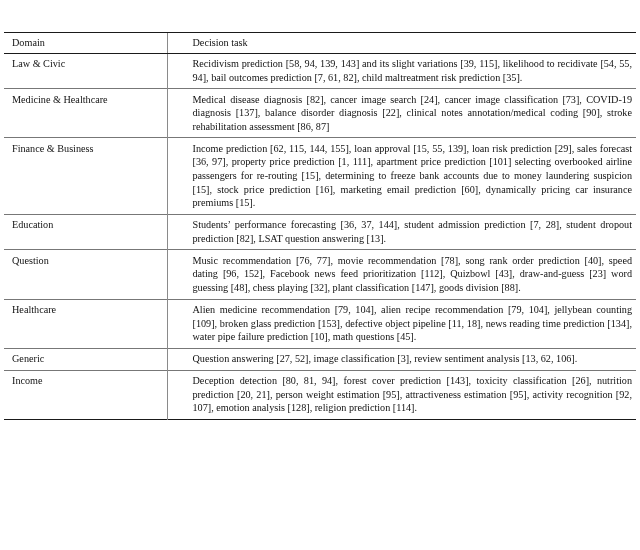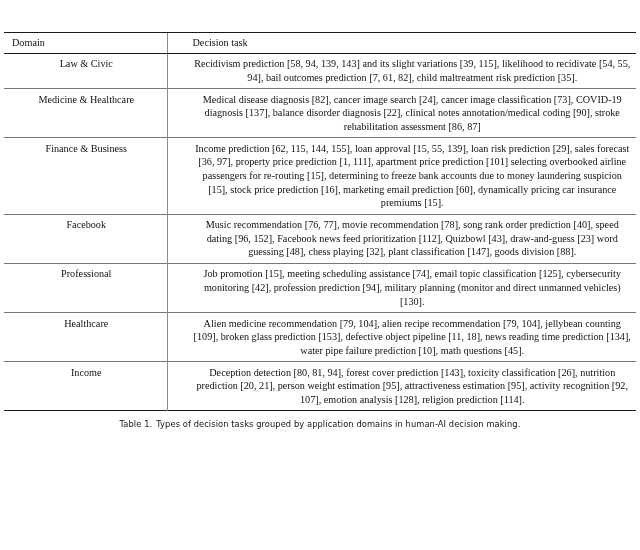--- a/index.html
+++ b/index.html
@@ -49,21 +49,20 @@
   tr.header-row td {
     padding-top: 3px;
     padding-bottom: 3px;
     border-bottom: 1.4px solid #1a1a1a;
   }
   tr.body-row > td {
     border-top: 0.9px solid #777777;
     padding-top: 3.5px;
     padding-bottom: 4px;
     vertical-align: top;
-    text-align: center;
   }
   tr.body-row.first-body > td {
     border-top: 0;
   }
   tr.bottom-row td {
     border-top: 1.6px solid #1a1a1a;
     height: 0;
     padding: 0;
     line-height: 0;
     font-size: 0;
@@ -130,47 +129,48 @@
         <tr class="body-row">
           <td class="domain">Medicine &amp; Healthcare</td>
           <td class="task">Medical disease diagnosis [82], cancer image search [24], cancer image classification [73], COVID-19 diagnosis [137], balance disorder diagnosis [22], clinical notes annotation/medical coding [90], stroke rehabilitation assessment [86, 87]</td>
         </tr>
 
         <tr class="body-row">
           <td class="domain">Finance &amp; Business</td>
           <td class="task">Income prediction [62, 115, 144, 155], loan approval [15, 55, 139], loan risk prediction [29], sales forecast [36, 97], property price prediction [1, 111], apartment price prediction [101] selecting overbooked airline passengers for re-routing [15], determining to freeze bank accounts due to money laundering suspicion [15], stock price prediction [16], marketing email prediction [60], dynamically pricing car insurance premiums [15].</td>
         </tr>
 
+        <tr class="body-row">
+          <td class="domain">Education</td>
+          <td class="task">Students’ performance forecasting [36, 37, 144], student admission prediction [7, 28], student dropout prediction [82], LSAT question answering [13].</td>
+        </tr>
 
         <tr class="body-row">
-          <td class="domain">Facebook</td>
+          <td class="domain">Question</td>
           <td class="task">Music recommendation [76, 77], movie recommendation [78], song rank order prediction [40], speed dating [96, 152], Facebook news feed prioritization [112], Quizbowl [43], draw-and-guess [23] word guessing [48], chess playing [32], plant classification [147], goods division [88].</td>
         </tr>
 
-        <tr class="body-row">
-          <td class="domain">Professional</td>
-          <td class="task">Job promotion [15], meeting scheduling assistance [74], email topic classification [125], cybersecurity monitoring [42], profession prediction [94], military planning (monitor and direct unmanned vehicles) [130].</td>
-        </tr>
 
         <tr class="body-row">
           <td class="domain">Healthcare</td>
           <td class="task">Alien medicine recommendation [79, 104], alien recipe recommendation [79, 104], jellybean counting [109], broken glass prediction [153], defective object pipeline [11, 18], news reading time prediction [134], water pipe failure prediction [10], math questions [45].</td>
         </tr>
 
+        <tr class="body-row">
+          <td class="domain">Generic</td>
+          <td class="task">Question answering [27, 52], image classification [3], review sentiment analysis [13, 62, 106].</td>
+        </tr>
 
         <tr class="body-row">
           <td class="domain">Income</td>
           <td class="task">Deception detection [80, 81, 94], forest cover prediction [143], toxicity classification [26], nutrition prediction [20, 21], person weight estimation [95], attractiveness estimation [95], activity recognition [92, 107], emotion analysis [128], religion prediction [114].</td>
         </tr>
 
         <tr class="bottom-row">
           <td class="domain"></td>
           <td class="task"></td>
         </tr>
       </tbody>
     </table>
   </div>
 
-  <div class="caption">
-    <span class="cap-num">Table 1.</span><span class="cap-gap"></span><span>Types of decision tasks grouped by application domains in human-AI decision making.</span>
-  </div>
 
 </div>
 
 </body></html>

